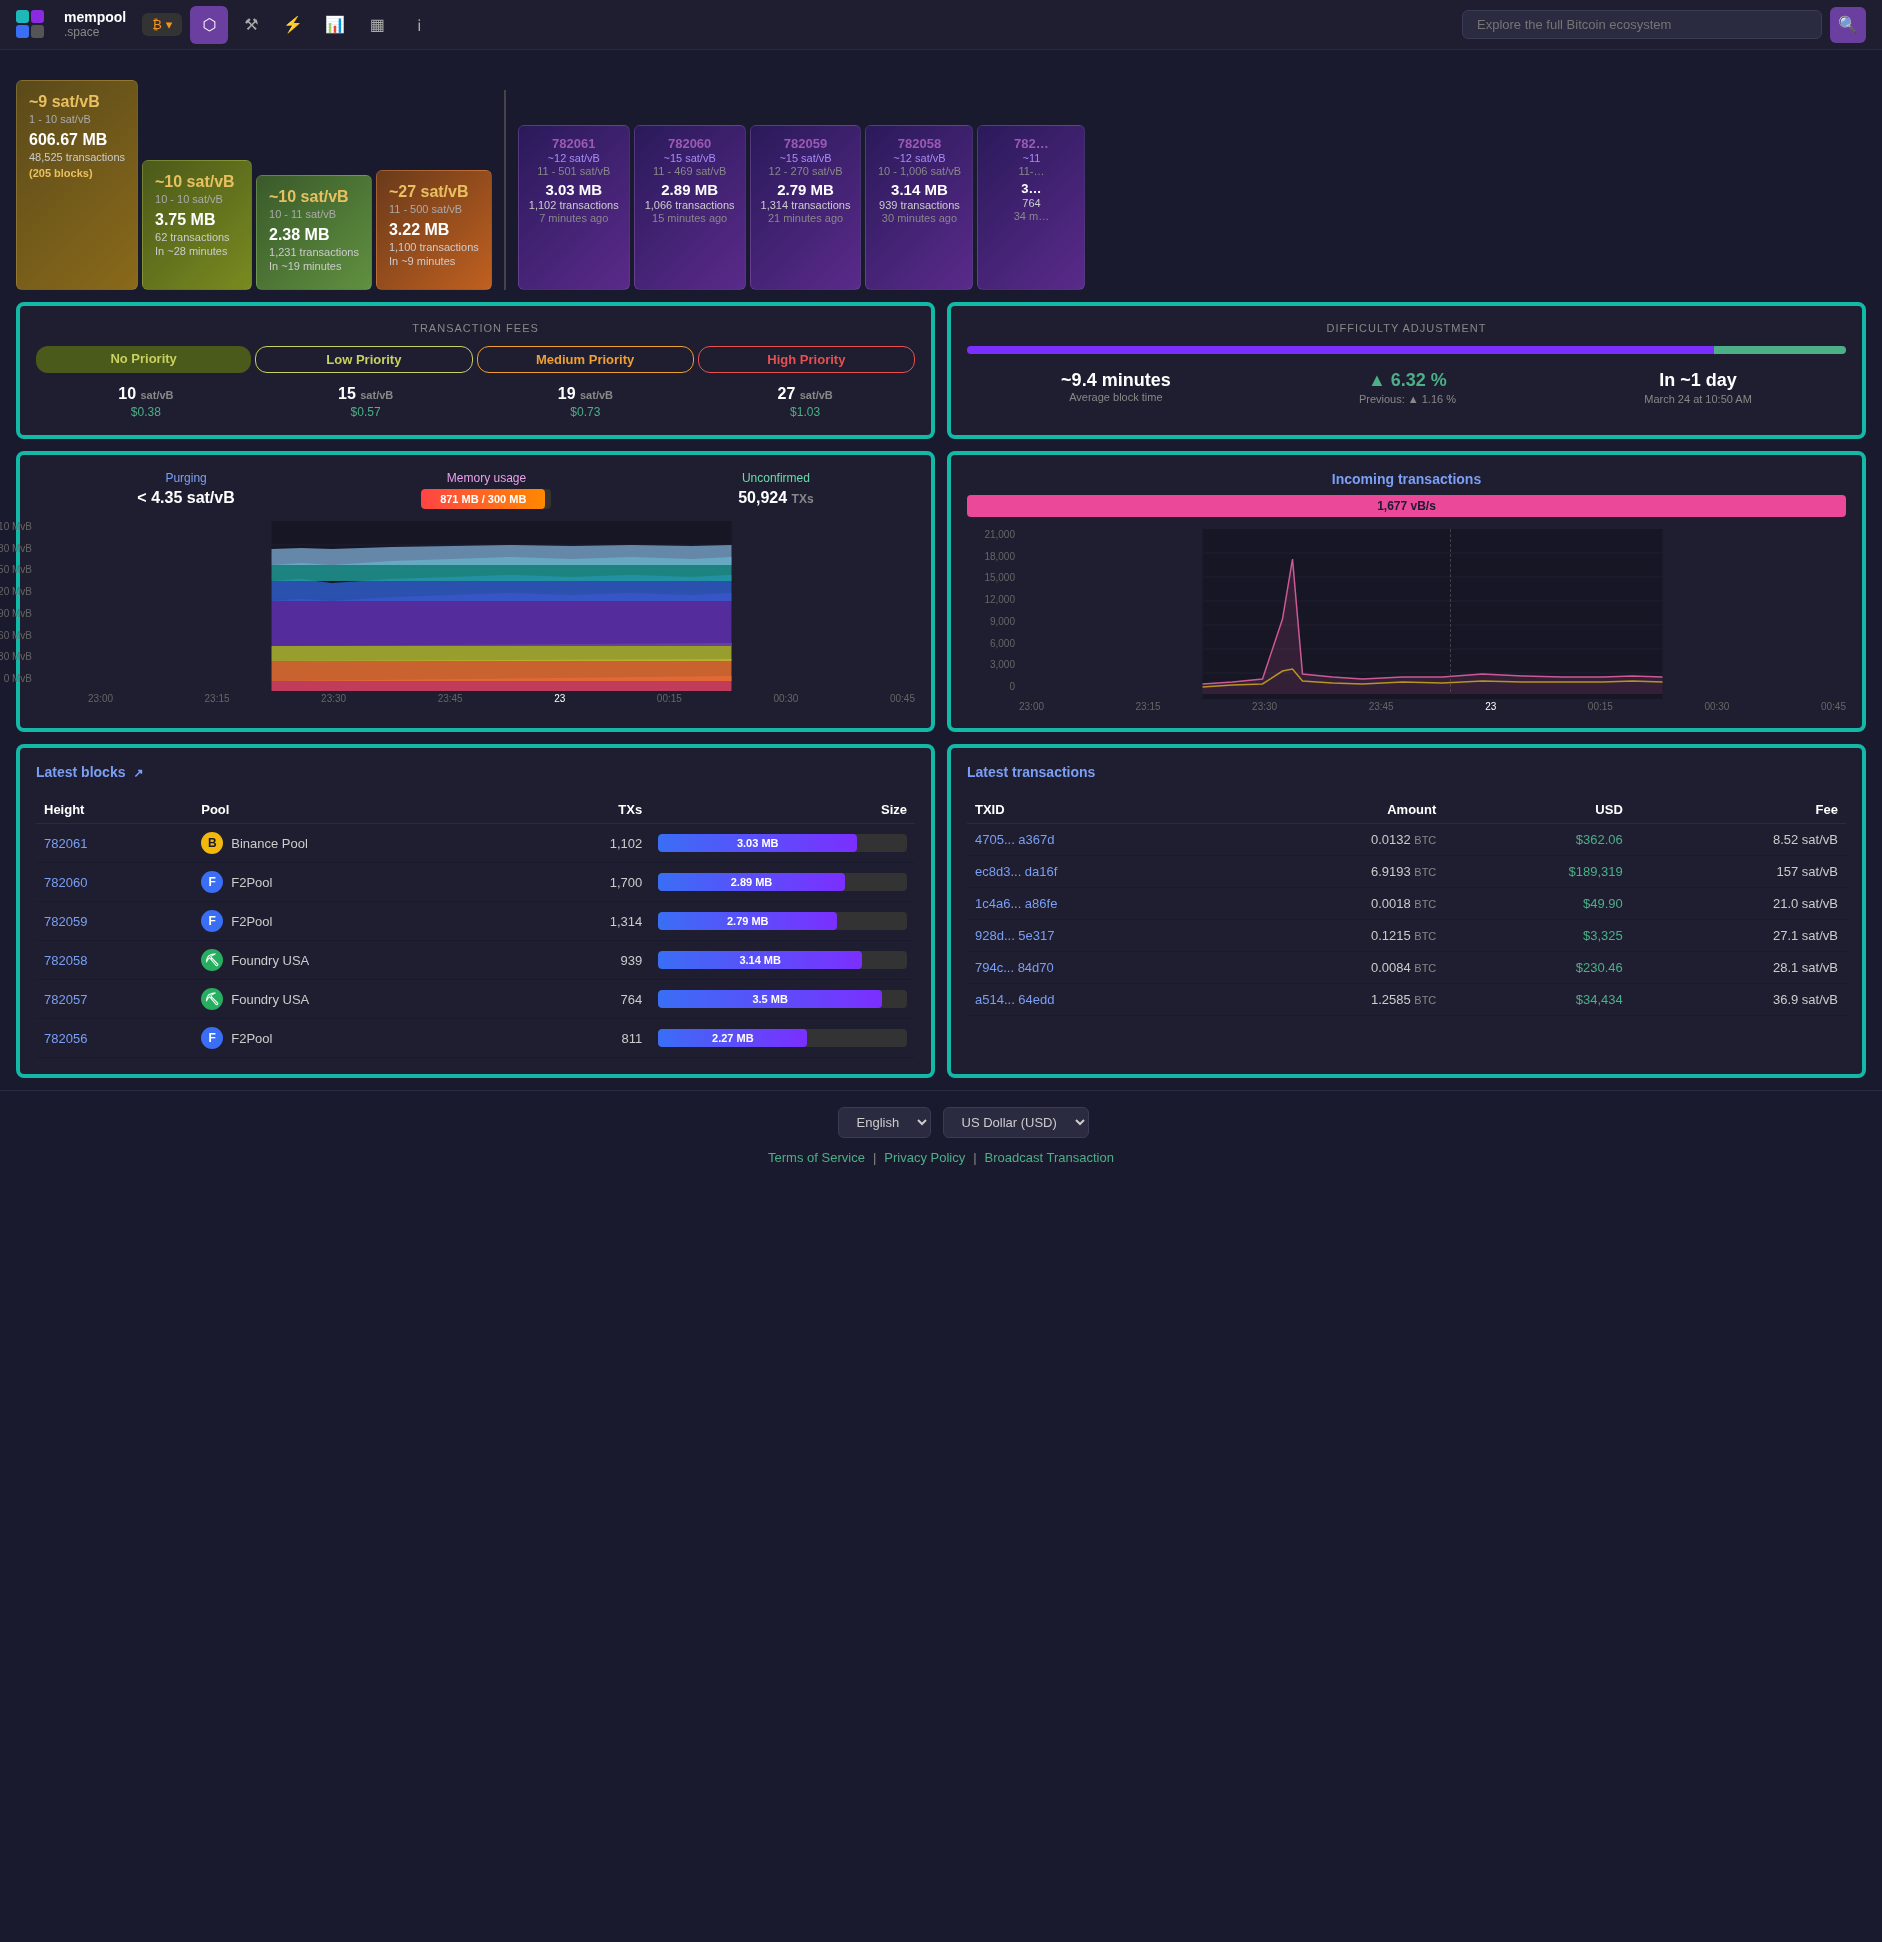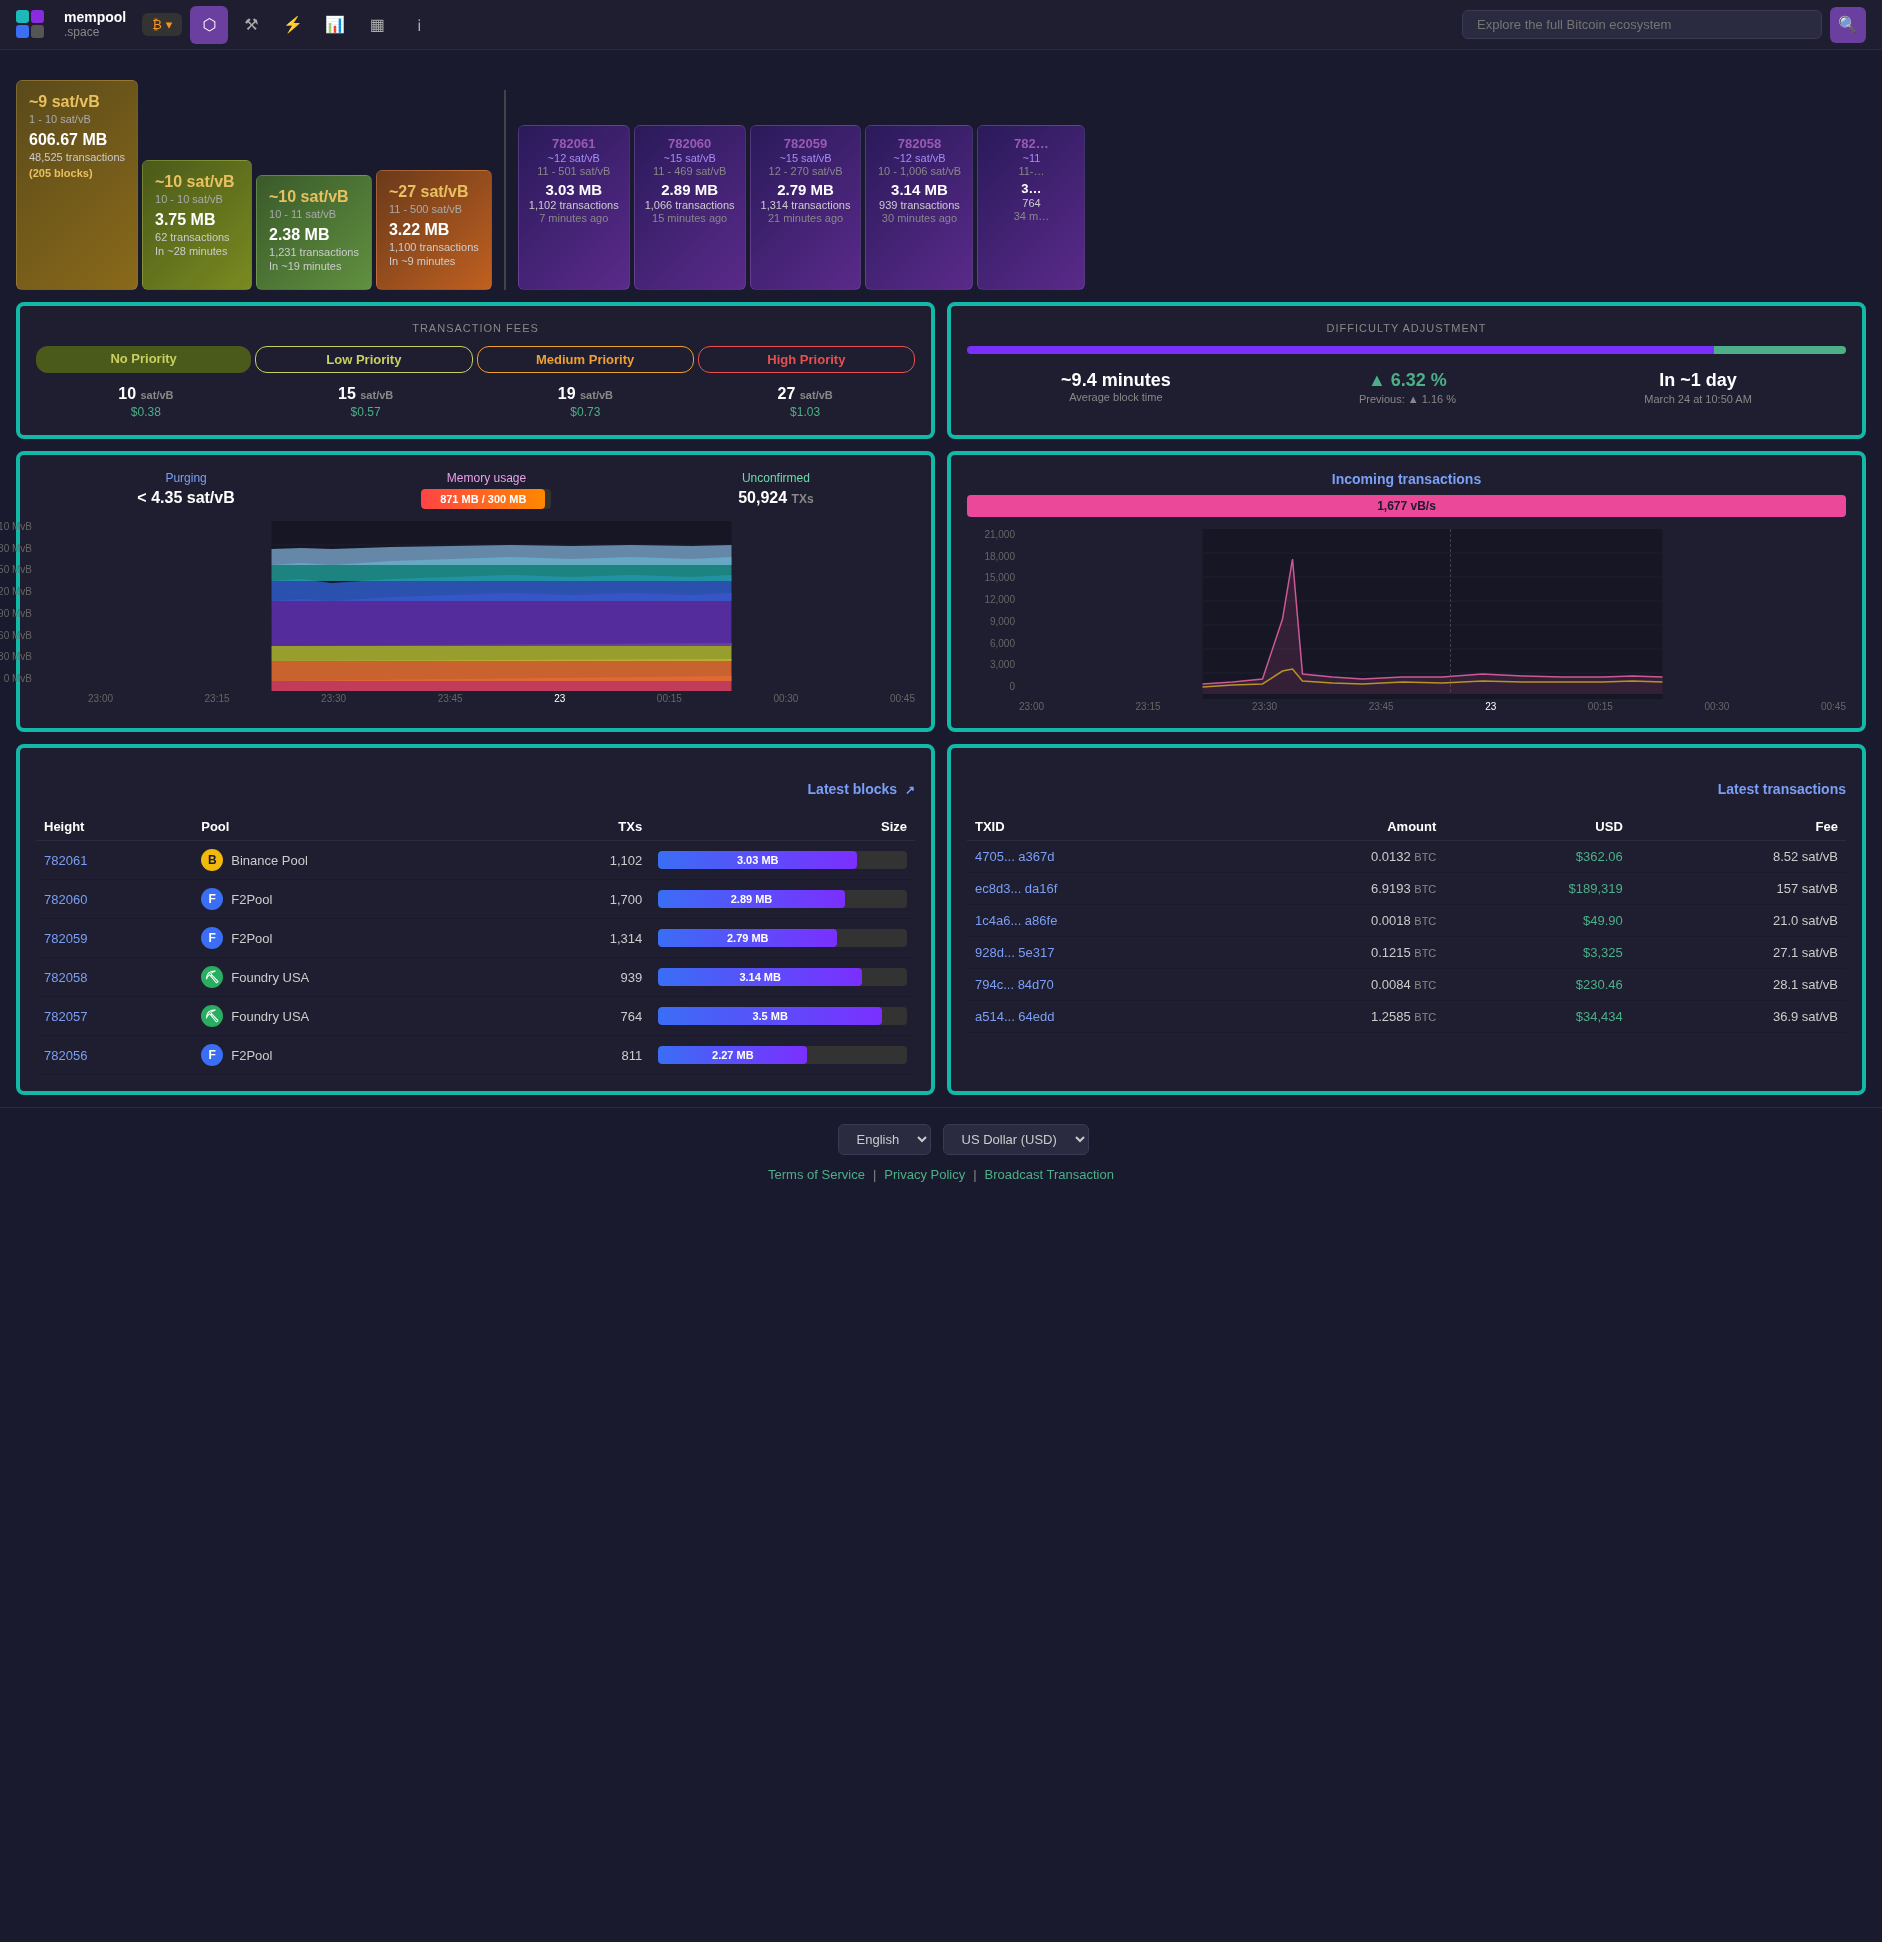--- a/index.html
+++ b/index.html
@@ -254,23 +254,22 @@
       display: grid;
       grid-template-columns: 1fr 1fr;
       gap: 12px;
       padding: 0 16px 12px;
     }
 
     .section-title {
       color: #7b9ff5;
       font-size: 14px;
       font-weight: 600;
-      text-align: right;
+      text-align: left;
       margin-bottom: 16px;
-      margin-top: 17px;
     }
     .section-title .ext-link {
       color: #7b9ff5;
       font-size: 12px;
       margin-left: 4px;
     }
 
     table { width: 100%; border-collapse: collapse; }
     th {
       color: #fff;

